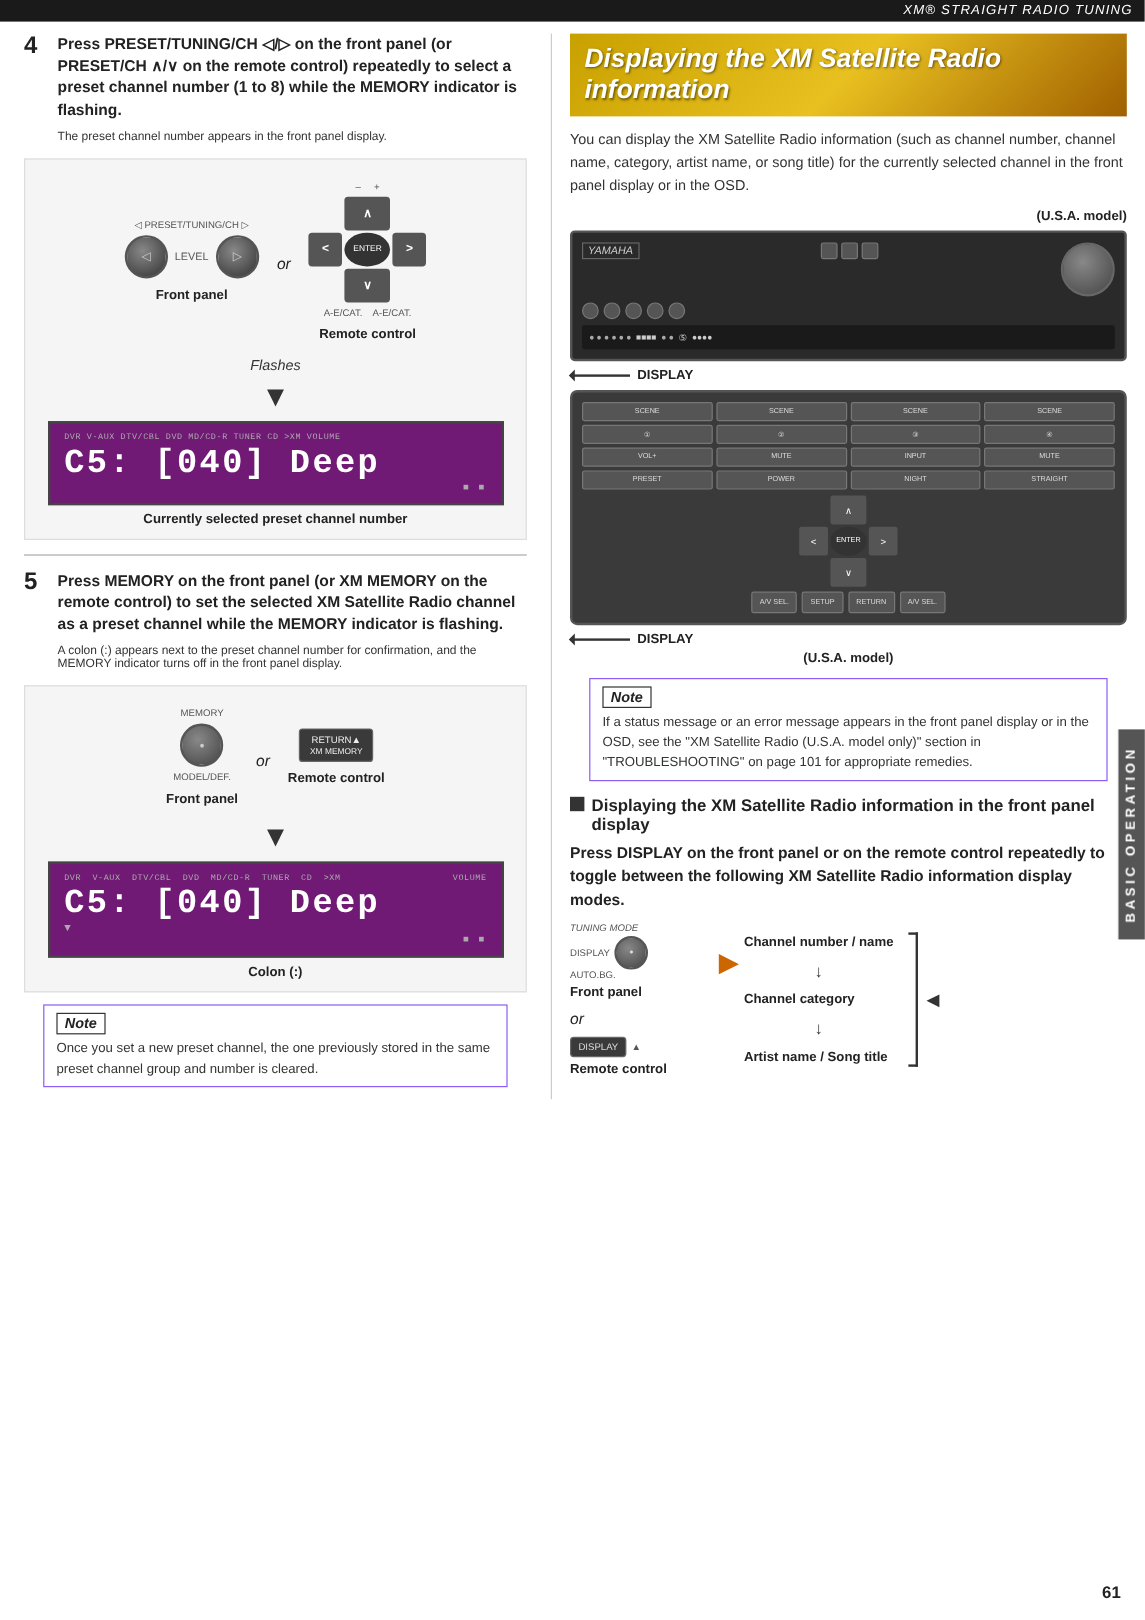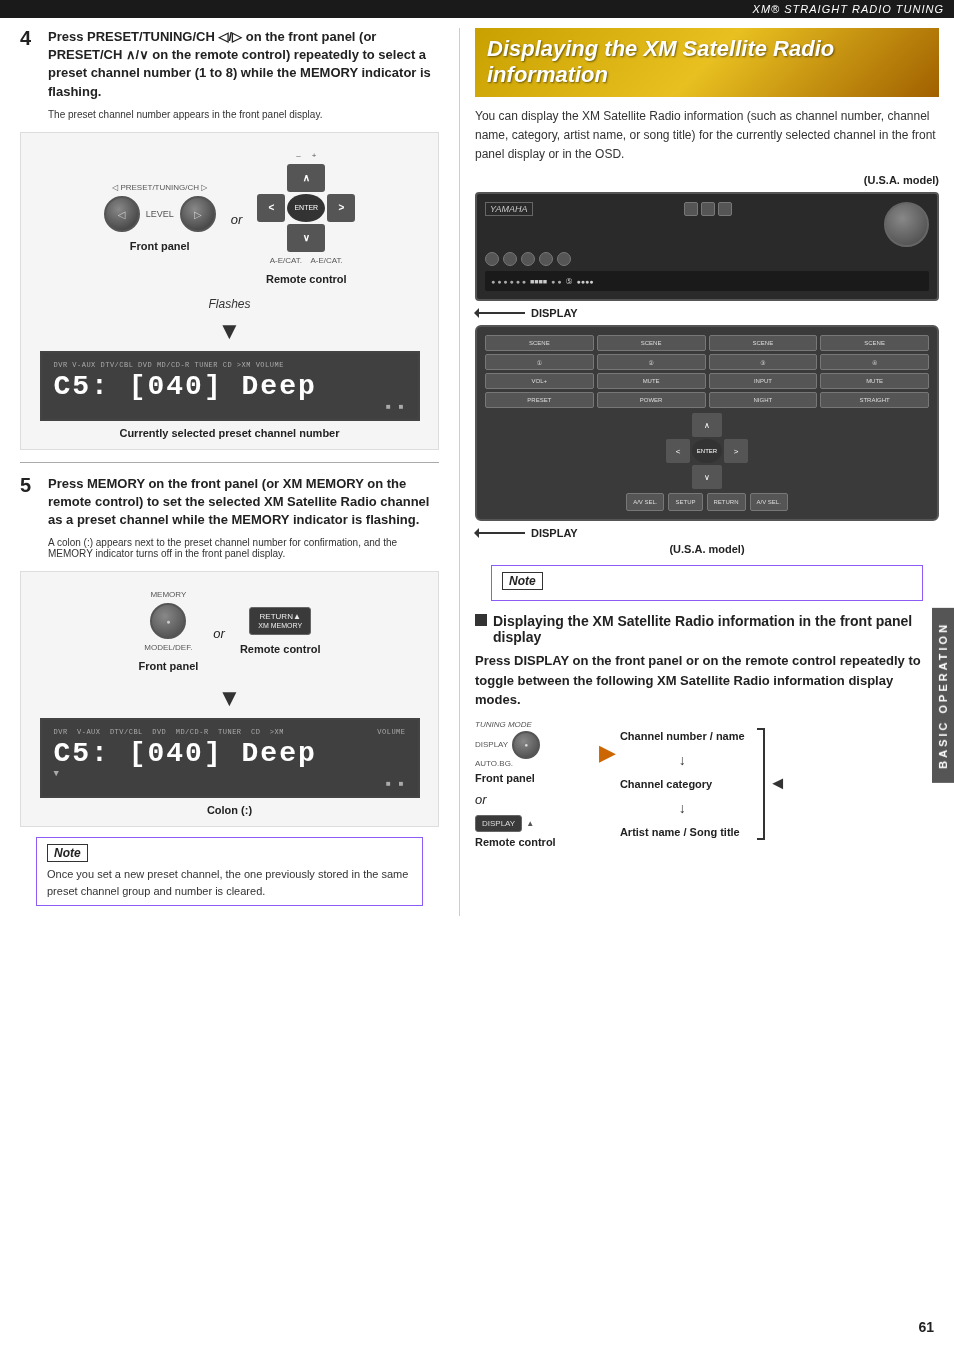--- a/index.html
+++ b/index.html
@@ -78,21 +78,21 @@
     }
 
     .diagram-caption {
       font-size: 11px;
       font-weight: bold;
       text-align: center;
       margin: 4px 0;
     }
 
     .display-box {
-      background: #404040;
+      background: #701a75;
       color: #eee;
       font-family: 'Courier New', monospace;
       font-size: 22px;
       text-align: left;
       padding: 8px 12px;
       border: 2px solid #444;
       margin: 6px auto;
       width: 380px;
       letter-spacing: 2px;
     }
@@ -716,20 +716,21 @@
     <div class="display-label-arrow">
       <div style="width:50px;height:2px;background:#333;position:relative;">
         <div style="position:absolute;left:-6px;top:-4px;border:5px solid transparent;border-right-color:#333;"></div>
       </div>
       <span class="display-label">DISPLAY</span>
     </div>
     <div style="font-size:11px;font-weight:bold;text-align:center;margin-bottom:4px;">(U.S.A. model)</div>
 
     <div class="note-box">
       <div class="note-title">Note</div>
+      <div class="note-text">If a status message or an error message appears in the front panel display or in the OSD, see the "XM Satellite Radio (U.S.A. model only)" section in "TROUBLESHOOTING" on page 101 for appropriate remedies.</div>
     </div>
 
     <div class="sub-heading">
       <span class="sub-heading-square"></span>
       <span>Displaying the XM Satellite Radio information in the front panel display</span>
     </div>
 
     <div class="press-display-text">Press DISPLAY on the front panel or on the remote control repeatedly to toggle between the following XM Satellite Radio information display modes.</div>
 
     <div class="modes-diagram">

